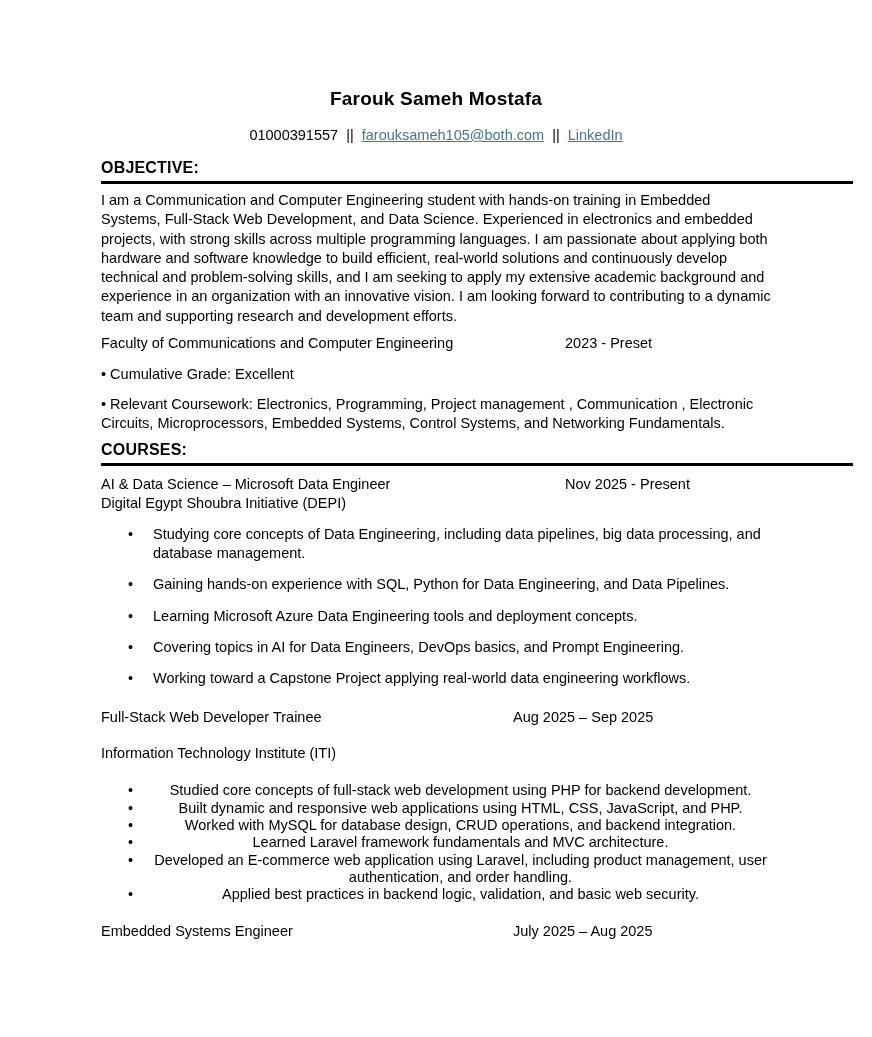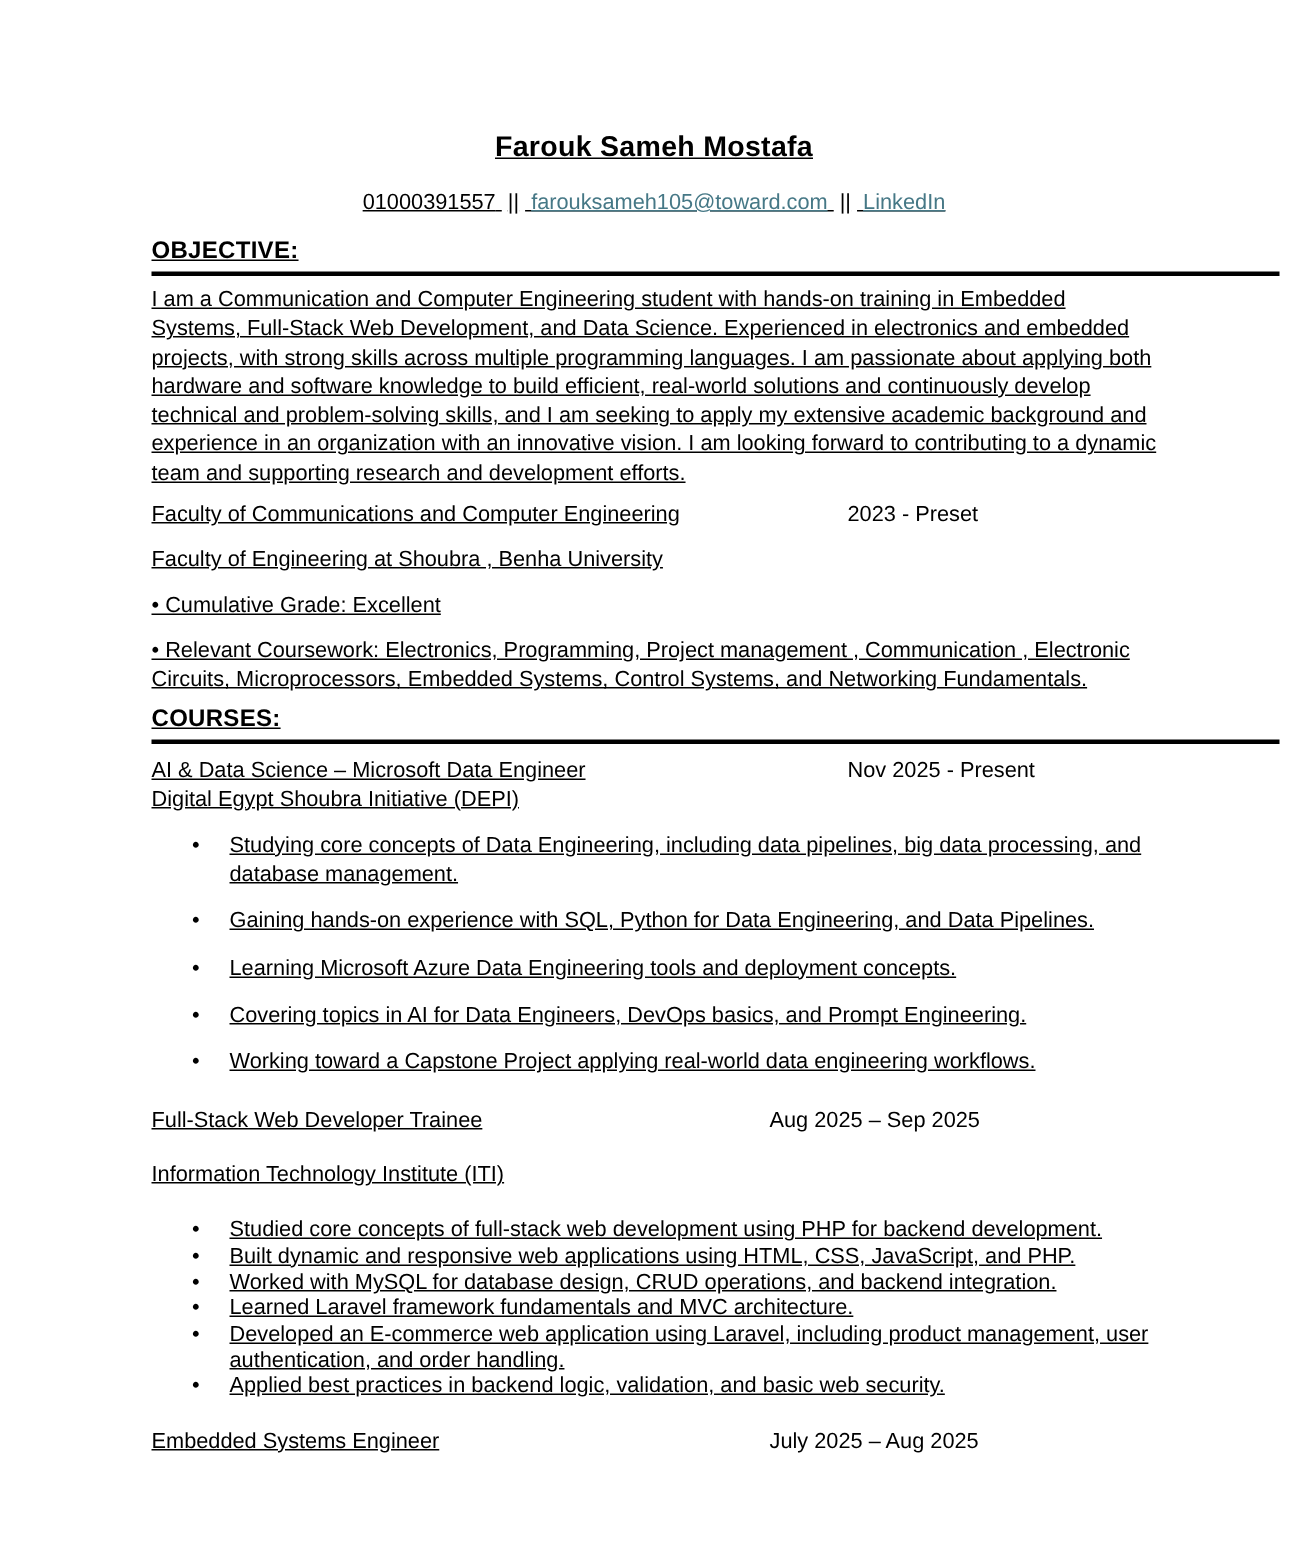--- a/index.html
+++ b/index.html
@@ -7,21 +7,20 @@
     font-family: "Liberation Sans", sans-serif;
     background: #ffffff;
     color: #000000;
   }
   .page {
     position: relative;
     width: 872px;
     height: 1037px;
     background: #ffffff;
     overflow: hidden;
-    text-decoration: underline;
   }
   
   .header { padding-top: 88px; text-align: center; }
   .name {
     font-size: 19px;
     font-weight: bold;
     line-height: 22px;
     letter-spacing: 0.2px;
   }
   .contact {
@@ -86,49 +85,48 @@
   }
   ul.bullets li::before {
     content: "\2022";
     position: absolute;
     left: 27px;
     top: 0;
   }
   ul.bullets-spaced { margin-top: 12px; }
   ul.bullets-spaced li { line-height: 19.3px; margin-bottom: 12px; }
   ul.bullets-spaced li:last-child { margin-bottom: 0; }
-  ul.bullets-tight { margin-top: 20px; }
+  ul.bullets-tight { margin-top: 20px; text-align: center; }
   ul.bullets-tight li { line-height: 17.3px; margin-bottom: 0; }
 </style>
 </head>
 <body>
 
 <div class="page">
 
   <div class="header">
     <div class="name">Farouk Sameh Mostafa</div>
     <div class="contact">
       <span>01000391557</span>
       <span class="sep">||</span>
-      <a>farouksameh105@toward.com</a>
+      <a>farouksameh105@both.com</a>
       <span class="sep">||</span>
       <a>LinkedIn</a>
     </div>
   </div>
 
   <div class="content">
 
     <div class="section-heading sh-objective">OBJECTIVE:</div>
     <div class="text-block objective-text">I am a Communication and Computer Engineering student with hands-on training in Embedded Systems, Full-Stack Web Development, and Data Science. Experienced in electronics and embedded projects, with strong skills across multiple programming languages. I am passionate about applying both hardware and software knowledge to build efficient, real-world solutions and continuously develop technical and problem-solving skills, and I am seeking to apply my extensive academic background and experience in an organization with an innovative vision. I am looking forward to contributing to a dynamic team and supporting research and development efforts.</div>
 
     <div class="row edu-degree">
       <span>Faculty of Communications and Computer Engineering</span>
       <span class="date date-a">2023 - Preset</span>
     </div>
-    <div class="edu-school">Faculty of Engineering at Shoubra , Benha University</div>
     <div class="edu-grade">• Cumulative Grade: Excellent</div>
     <div class="text-block edu-coursework">• Relevant Coursework: Electronics, Programming, Project management , Communication , Electronic Circuits, Microprocessors, Embedded Systems, Control Systems, and Networking Fundamentals.</div>
 
     <div class="section-heading sh-courses">COURSES:</div>
 
     <div class="row row-lh19 course1-title">
       <span>AI &amp; Data Science – Microsoft Data Engineer</span>
       <span class="date date-a">Nov 2025 - Present</span>
     </div>
     <div class="course1-org">Digital Egypt Shoubra Initiative (DEPI)</div>

